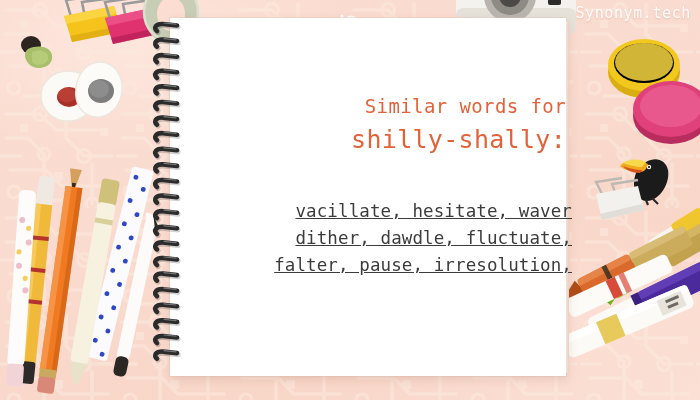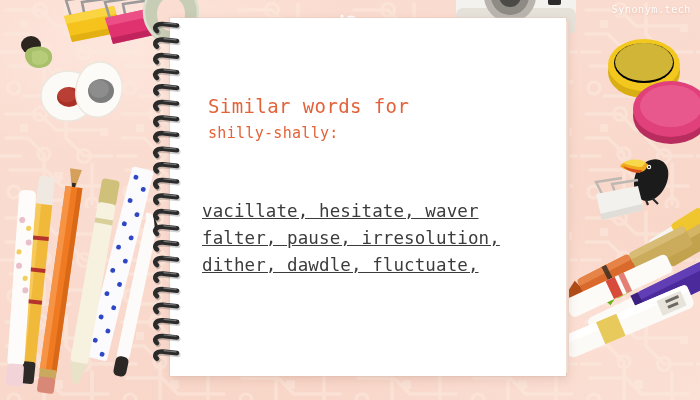--- a/index.html
+++ b/index.html
@@ -68,37 +68,37 @@
     pointer-events: none;
   }
 
   
   .content {
     position: absolute;
     left: 38px;
     top: 0;
     width: 358px;
     height: 358px;
-    text-align: left;
+    text-align: right;
   }
   .headline {
     position: absolute;
     left: 0; right: 0;
     top: 78px;
     color: #e2633a;
     font-size: 19px;
     letter-spacing: .4px;
     line-height: 1.1;
   }
   .term {
     position: absolute;
     left: 0; right: 0;
     top: 106px;
     color: #e2633a;
-    font-size: 15px;
+    font-size: 25px;
     letter-spacing: .3px;
     line-height: 1.25;
   }
   .synonyms {
     position: absolute;
     left: -6px; right: -6px;
     top: 180px;
     color: #3c3c3c;
     font-size: 17.5px;
     line-height: 27px;
@@ -106,21 +106,21 @@
     text-decoration: underline;
   }
   .synonyms .ln { display:block; white-space: nowrap; }
 
   
   .brand {
     position: absolute;
     right: 9px;
     top: 4px;
     color: rgba(255,255,255,.93);
-    font-size: 10px;
+    font-size: 15px;
     letter-spacing: .6px;
     text-shadow: 0 1px 2px rgba(190,140,120,.35);
     z-index: 40;
   }
 
   
   .obj { position:absolute; }
   .obj svg { display:block; overflow: visible; }
 </style>
 </head>
@@ -465,22 +465,22 @@
     <div class="page">
       <div class="page-edge"></div>
 
       <div class="content">
         <div class="headline">Similar words for</div>
 
         <div class="term">shilly-shally:</div>
 
         <div class="synonyms">
           <span class="ln">vacillate, hesitate, waver</span>
+          <span class="ln">dither, dawdle, fluctuate,</span>
           <span class="ln">falter, pause, irresolution,</span>
-          <span class="ln">dither, dawdle, fluctuate,</span>
         </div>
       </div>
     </div>
 
     <div class="spiral">
       <svg width="40" height="358" viewBox="0 0 40 358">
         <g>
 
           <g id="loops">
               <path d="M6 14.5 C2 11, 5 7, 12 7.5 L26 9" stroke="rgba(0,0,0,.18)" stroke-width="5.2" fill="none" stroke-linecap="round"></path>

